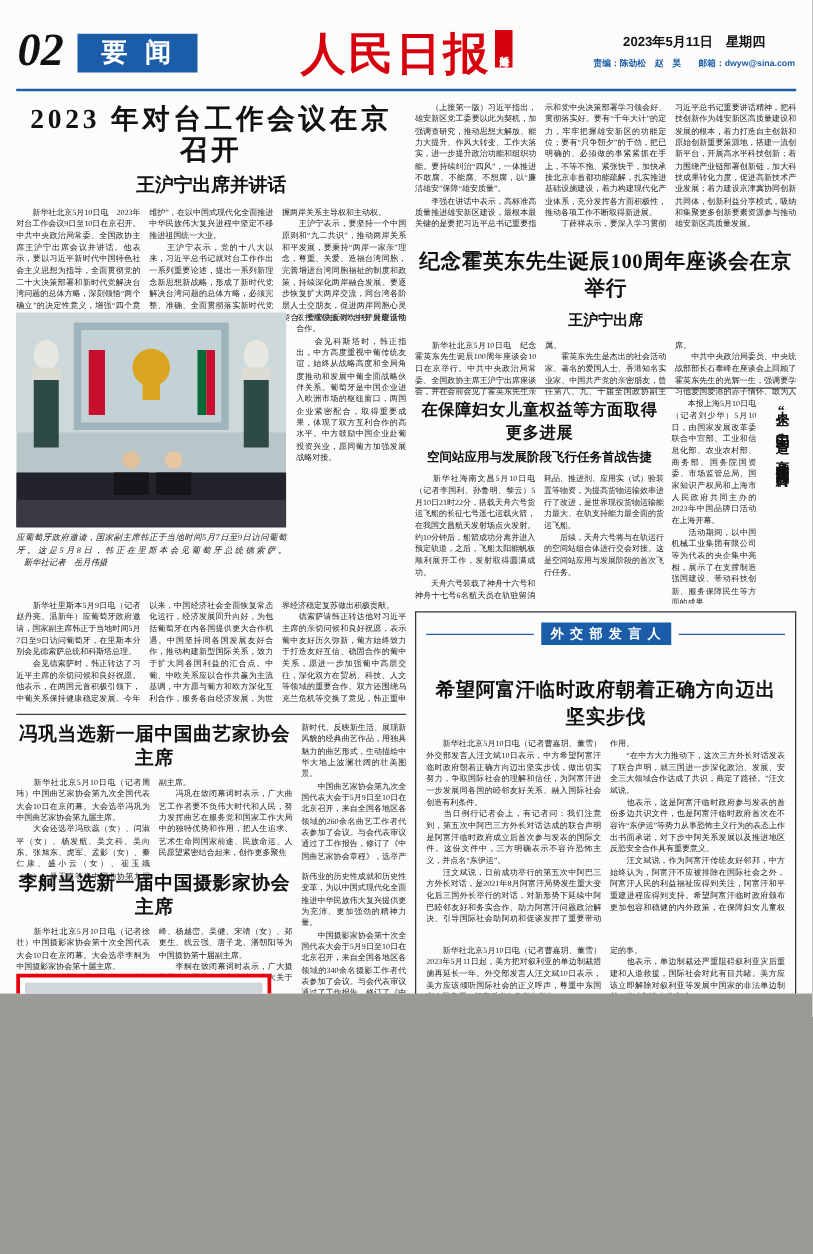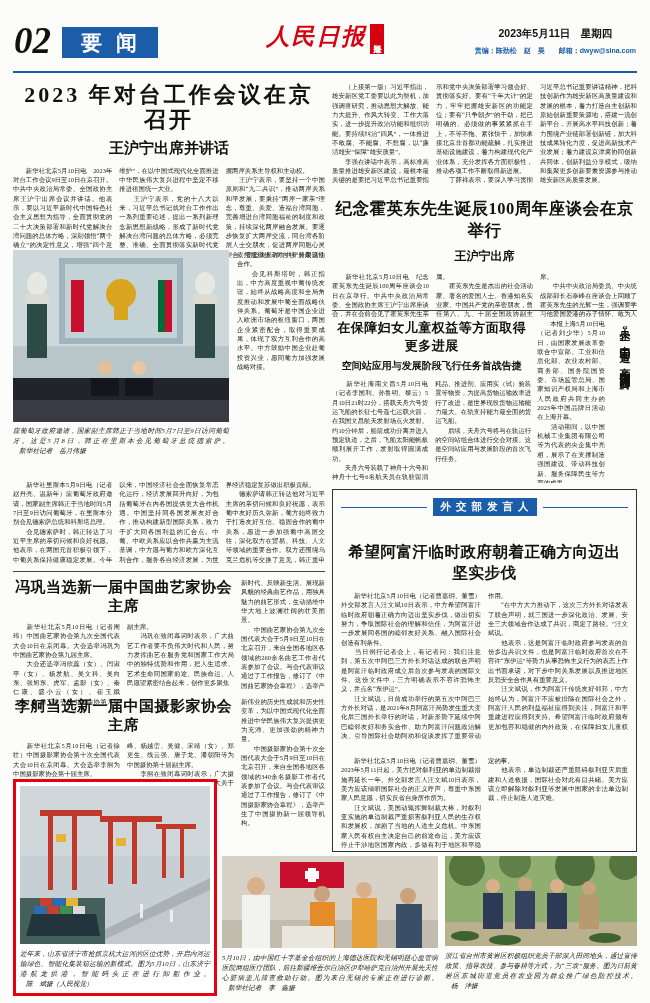--- a/index.html
+++ b/index.html
@@ -1,24 +1,24 @@
 <!DOCTYPE html>
 <html><head>
 <meta charset="utf-8">
 <style>
   html,body{margin:0;padding:0;background:#9a9a96;}
-  .page{position:relative;width:650px;height:1003px;background:#fcfcfa;margin:0 auto;overflow:hidden;
+  .page{position:relative;width:650px;height:795px;background:#fcfcfa;margin:0 auto;overflow:hidden;
         font-family:"Liberation Serif","DejaVu Serif",serif;color:#111;}
   .sans{font-family:"Liberation Sans","DejaVu Sans",sans-serif;}
   
   .pageno{position:absolute;left:14px;top:22px;font-size:37px;font-weight:bold;font-style:italic;line-height:1;}
   .section-box{position:absolute;left:62px;top:27px;width:96px;height:31px;background:#1b5da9;color:#fff;
         font-size:21px;font-weight:bold;text-align:center;line-height:31px;letter-spacing:14px;padding-left:12px;box-sizing:border-box;}
   .masthead-wrap{position:absolute;left:0;right:0;top:24px;text-align:center;}
-  .masthead{display:inline-block;color:#d6000f;font-size:23px;font-weight:bold;font-style:italic;letter-spacing:2px;line-height:1.1;}
+  .masthead{display:inline-block;color:#d6000f;font-size:36px;font-weight:bold;letter-spacing:2px;line-height:1.1;}
   .edition-box{display:inline-block;vertical-align:top;margin-left:3px;background:#d6000f;color:#fff;
         writing-mode:vertical-rl;text-orientation:upright;font-size:8px;font-weight:bold;line-height:12px;
         padding:2px 1px;height:30px;box-sizing:border-box;}
   .dateblock{position:absolute;right:14px;top:27px;text-align:center;}
   .date-line{font-size:10.5px;font-weight:bold;}
   .editors-line{font-size:7px;color:#1b5da9;margin-top:5px;font-weight:bold;}
   .header-rule{position:absolute;left:13px;right:13px;top:71px;border-top:2.5px solid #1b5da9;}
   
   .blk{position:absolute;box-sizing:border-box;}
   .h-big{font-size:22px;font-weight:bold;text-align:center;letter-spacing:3px;line-height:1.15;}

